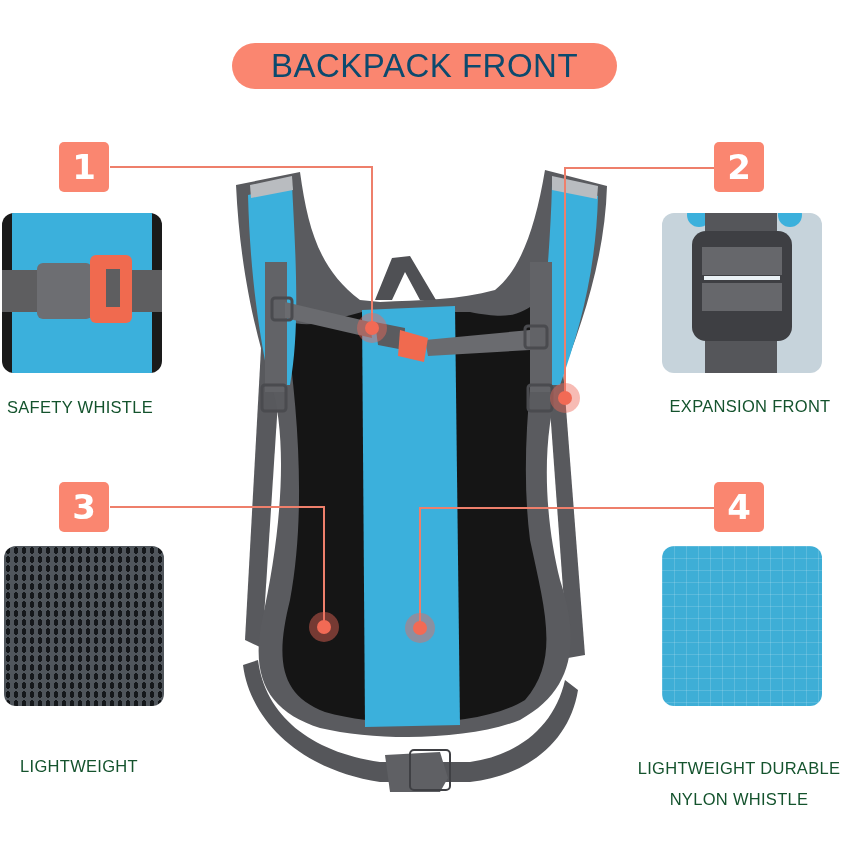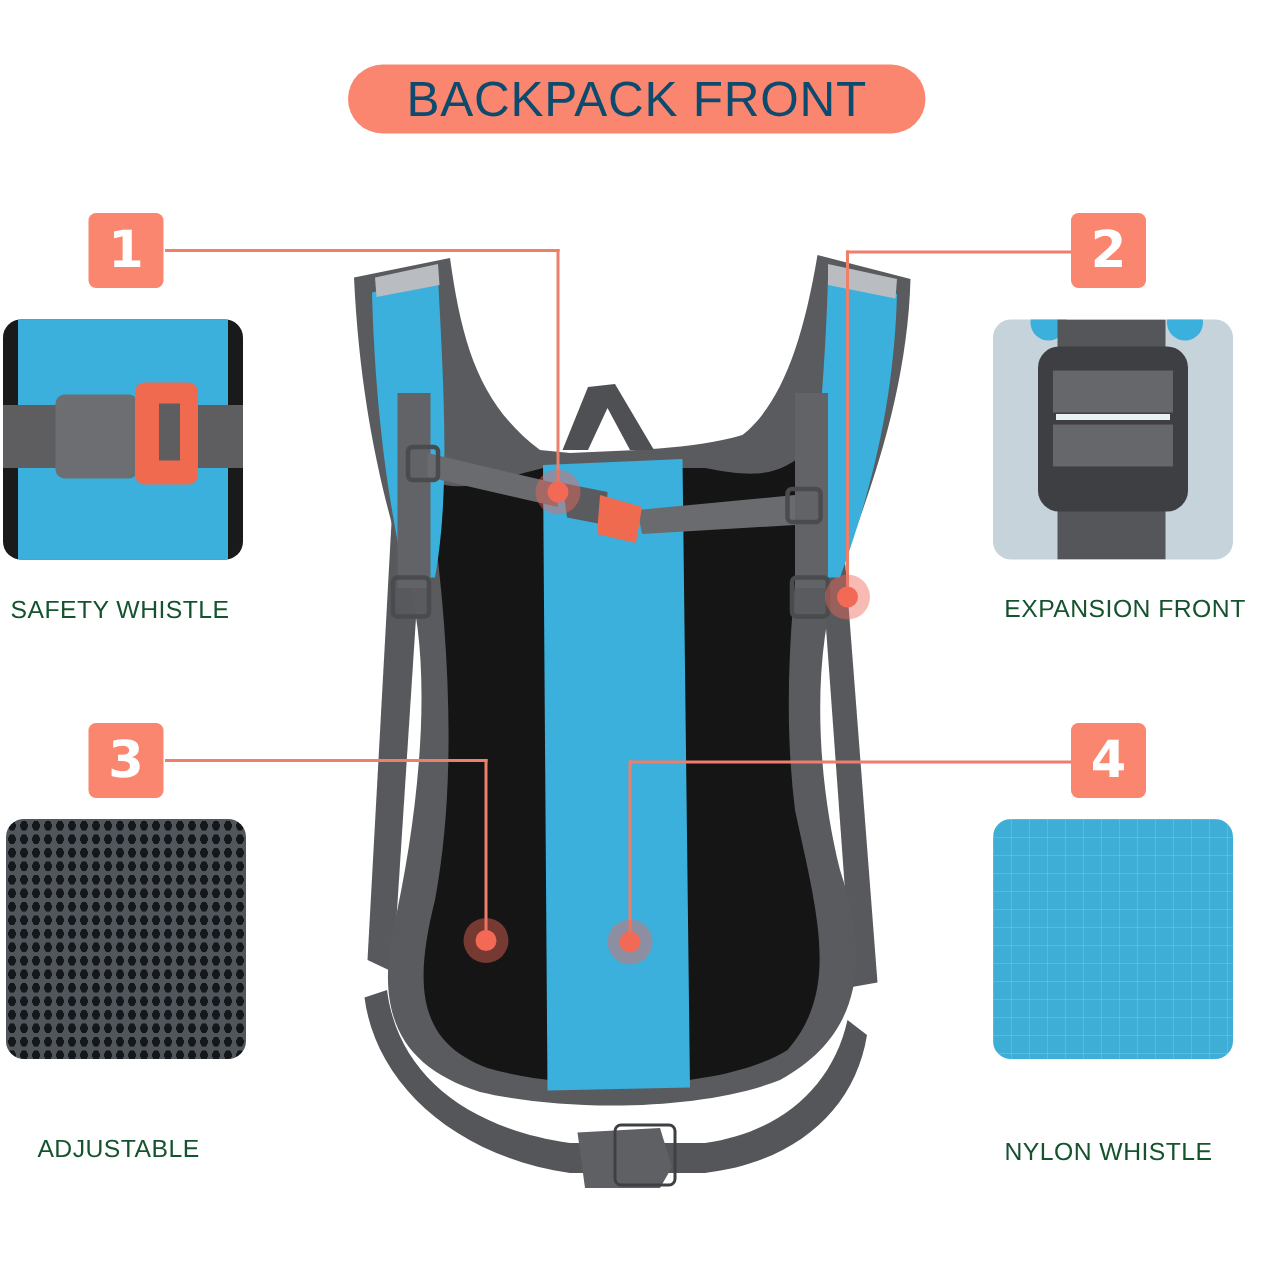--- a/index.html
+++ b/index.html
@@ -160,17 +160,18 @@
 <div class="thumb t3"></div>
 <div class="thumb t4"></div>
 
 <div class="label" style="left:0px; top:392px; width:160px;">
   <div>SAFETY WHISTLE</div>
 </div>
 <div class="label" style="left:655px; top:391px; width:190px;">
   <div>EXPANSION FRONT</div>
 </div>
 <div class="label" style="left:0px; top:751px; width:158px;">
-  <div>ADJUSTABLE</div>
+  <div>LIGHTWEIGHT</div>
 </div>
 <div class="label" style="left:628px; top:753px; width:222px;">
+  <div>LIGHTWEIGHT DURABLE</div>
   <div>NYLON WHISTLE</div>
 </div>
 
 </body></html>

